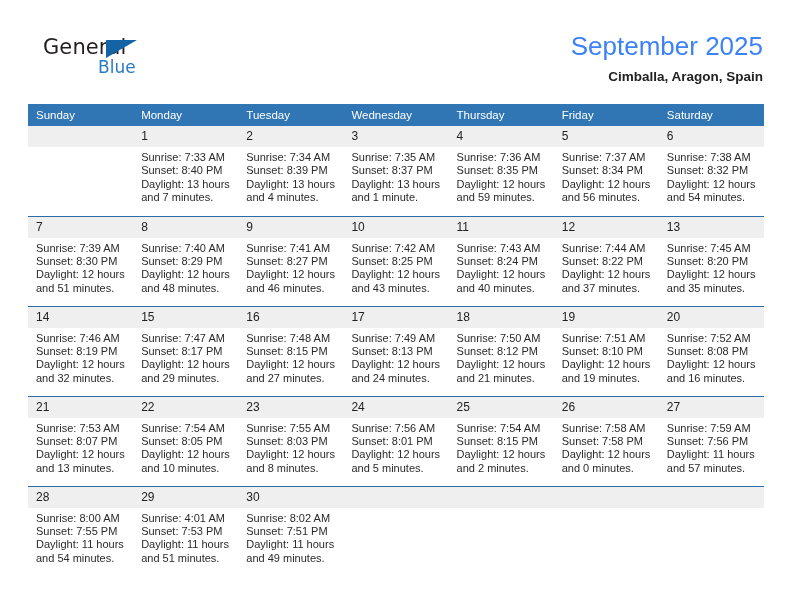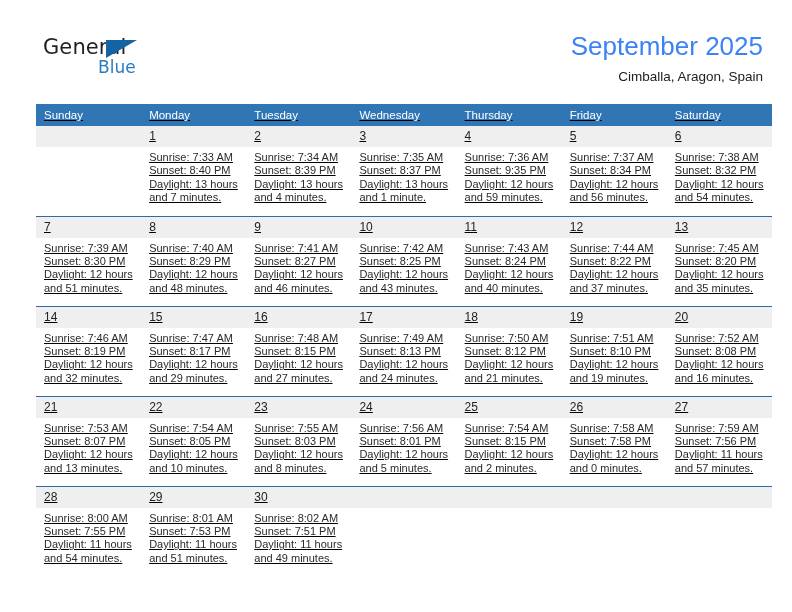--- a/index.html
+++ b/index.html
@@ -76,36 +76,35 @@
   }
   .cal-title {
     font-size: 26px;
     font-weight: 400;
     color: #3b82f6;
     line-height: 32px;
     white-space: nowrap;
   }
   .cal-subtitle {
     font-size: 13.5px;
-    font-weight: 400;
+    font-weight: 700;
     color: #222222;
     line-height: 18px;
     margin-top: 6px;
     white-space: nowrap;
   }
 
   
   .calendar {
     position: absolute;
-    left: 36px;
+    left: 28px;
     top: 104px;
     width: 736px;
     border-collapse: collapse;
     table-layout: fixed;
-    text-decoration: underline;
   }
   .calendar col { width: 105.14px; }
 
   thead th {
     background: #3075b4;
     color: #ffffff;
     font-size: 11.5px;
     font-weight: 400;
     text-align: left;
     padding: 5px 0 5px 8px;
@@ -234,21 +233,21 @@
                 <div>Daylight: 13 hours</div>
                 <div>and 1 minute.</div>
               </div>
             </div>
           </td>
           <td>
             <div class="cell-inner">
               <span class="daynum">4</span>
               <div class="details">
                 <div>Sunrise: 7:36 AM</div>
-                <div>Sunset: 9:35 PM</div>
+                <div>Sunset: 8:35 PM</div>
                 <div>Daylight: 12 hours</div>
                 <div>and 59 minutes.</div>
               </div>
             </div>
           </td>
           <td>
             <div class="cell-inner">
               <span class="daynum">5</span>
               <div class="details">
                 <div>Sunrise: 7:37 AM</div>
@@ -516,21 +515,21 @@
                 <div>Sunset: 7:55 PM</div>
                 <div>Daylight: 11 hours</div>
                 <div>and 54 minutes.</div>
               </div>
             </div>
           </td>
           <td>
             <div class="cell-inner">
               <span class="daynum">29</span>
               <div class="details">
-                <div>Sunrise: 8:01 AM</div>
+                <div>Sunrise: 4:01 AM</div>
                 <div>Sunset: 7:53 PM</div>
                 <div>Daylight: 11 hours</div>
                 <div>and 51 minutes.</div>
               </div>
             </div>
           </td>
           <td>
             <div class="cell-inner">
               <span class="daynum">30</span>
               <div class="details">

